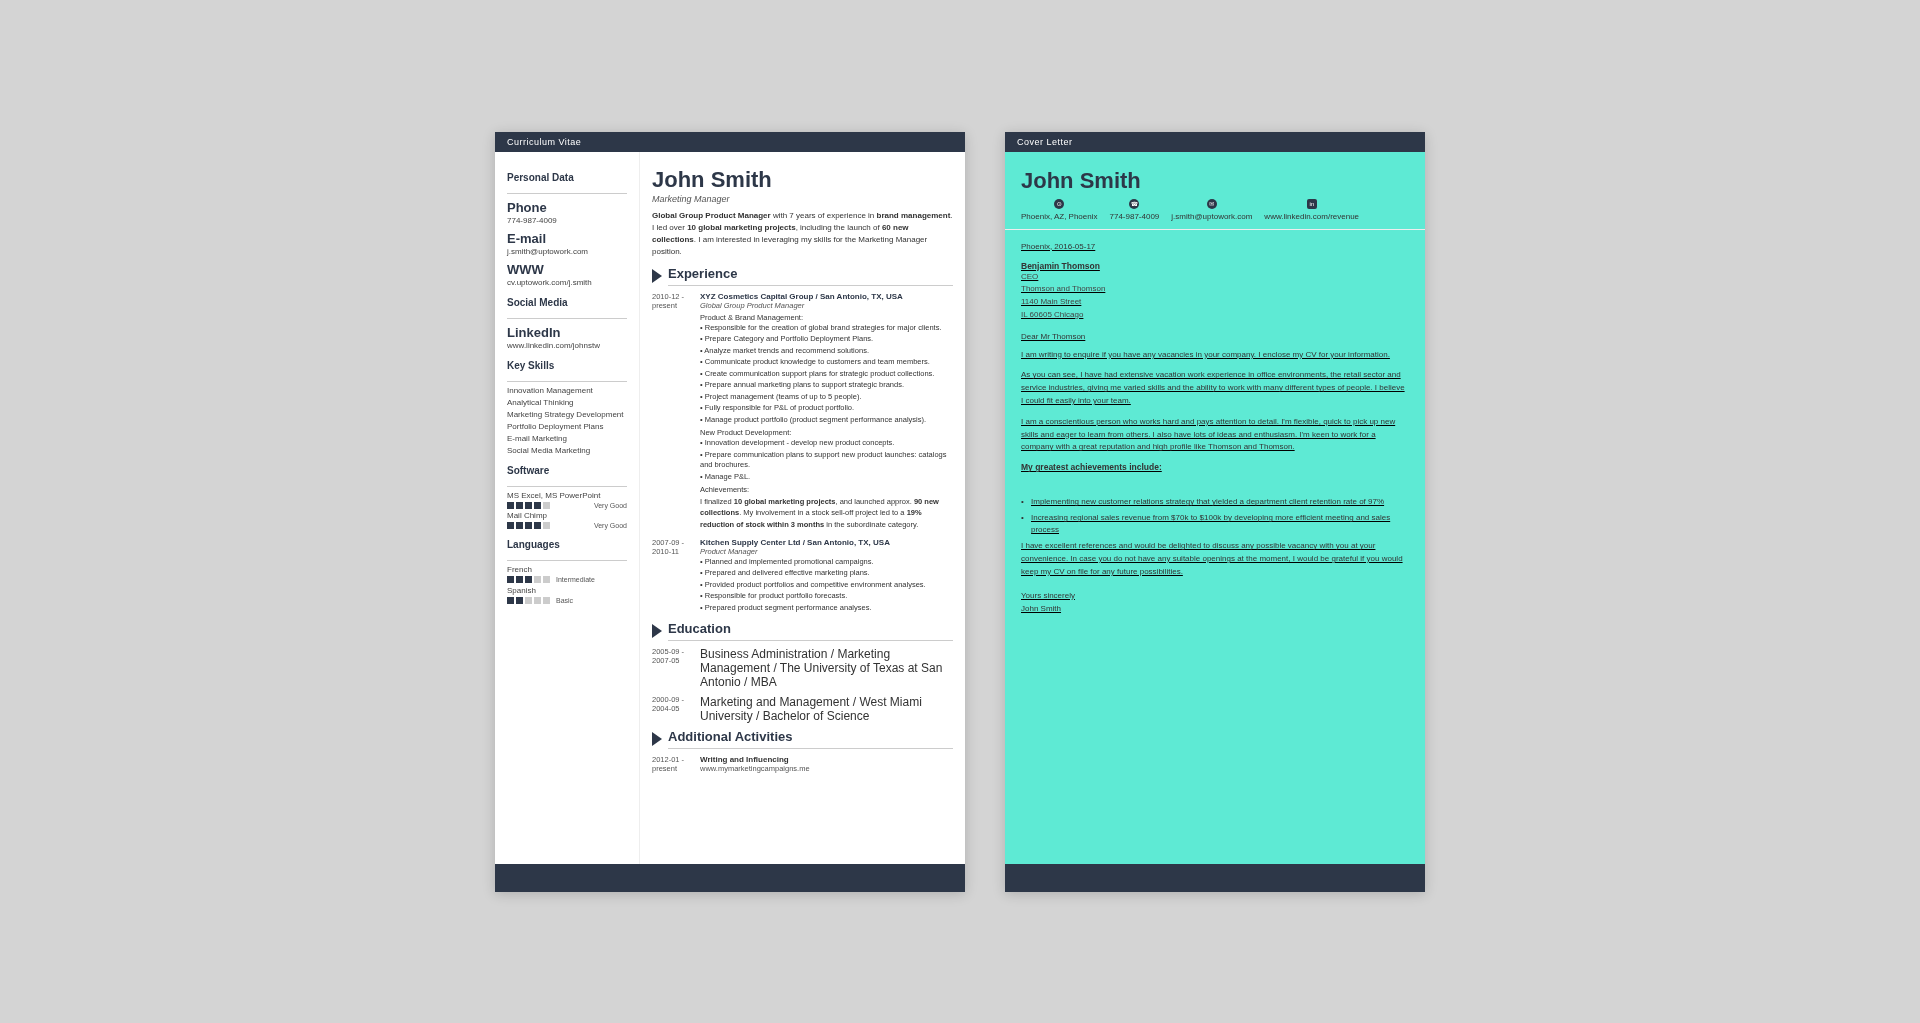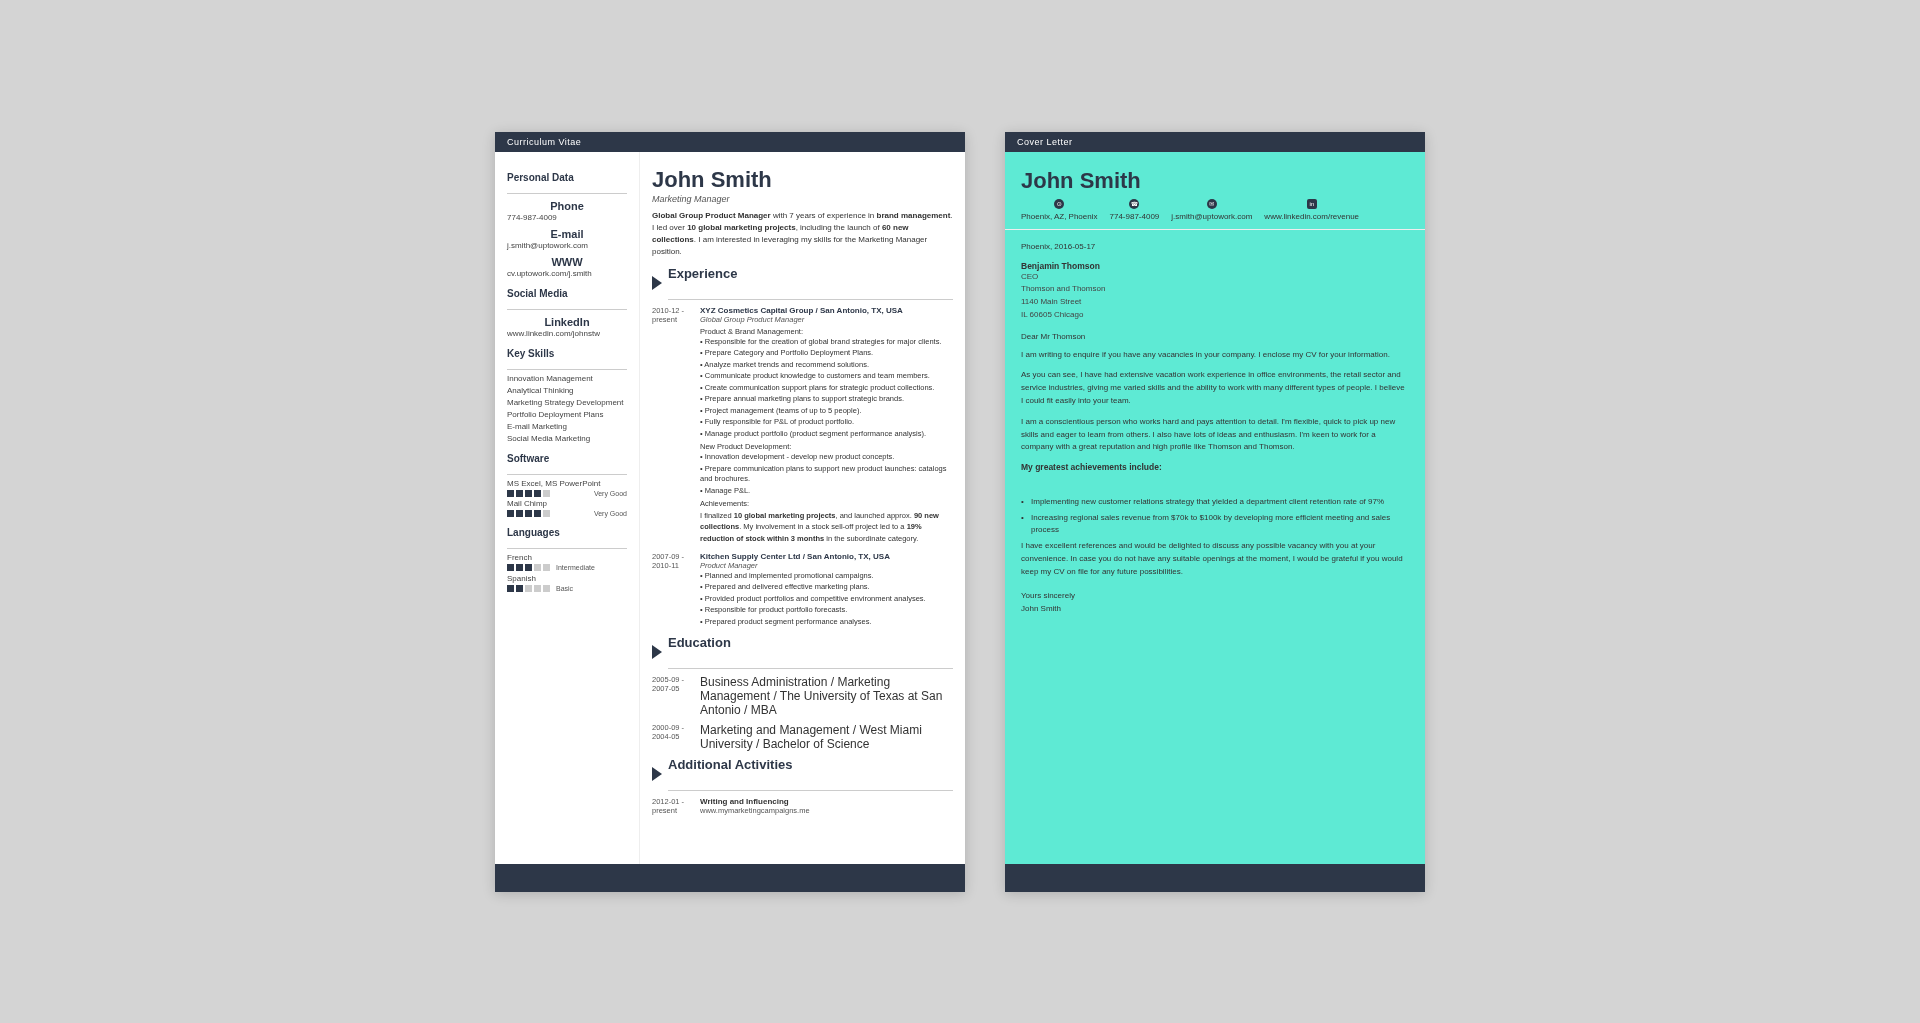--- a/index.html
+++ b/index.html
@@ -69,25 +69,24 @@
     .sidebar-section-title {
       font-size: 10px;
       font-weight: bold;
       color: #2d3748;
       margin-top: 10px;
       margin-bottom: 4px;
       padding-bottom: 10px;
       border-bottom: 1px solid #ccc;
     }
     .sidebar-label {
-      font-size: 11px;
+      font-size: 13px;
       font-weight: bold;
       color: #2d3748;
       margin-top: 6px;
-      text-align: center;
     }
     .sidebar-value {
       font-size: 8px;
       color: #444;
       margin-top: 1px;
     }
     .sidebar-skill {
       font-size: 8px;
       color: #444;
       margin-top: 3px;
@@ -165,21 +164,21 @@
       border-left: 10px solid #2d3748;
       margin-right: 6px;
       flex-shrink: 0;
     }
     .section-title {
       font-size: 13px;
       font-weight: bold;
       color: #2d3748;
       border-bottom: 1px solid #ccc;
       flex: 1;
-      padding-bottom: 18px;
+      padding-bottom: 4px;
     }
     .experience-item {
       display: flex;
       margin-bottom: 8px;
       font-size: 8px;
     }
     .exp-date {
       width: 48px;
       flex-shrink: 0;
       color: #555;
@@ -310,20 +309,21 @@
       flex-shrink: 0;
       display: flex;
       align-items: center;
       justify-content: center;
       color: #fff;
       font-size: 6px;
     }
     .cl-body {
       padding: 12px 16px;
       flex: 1;
+      text-decoration: underline;
     }
     .cl-date {
       font-size: 8px;
       color: #333;
       margin-bottom: 10px;
     }
     .cl-recipient {
       margin-bottom: 10px;
     }
     .cl-recipient-name {

